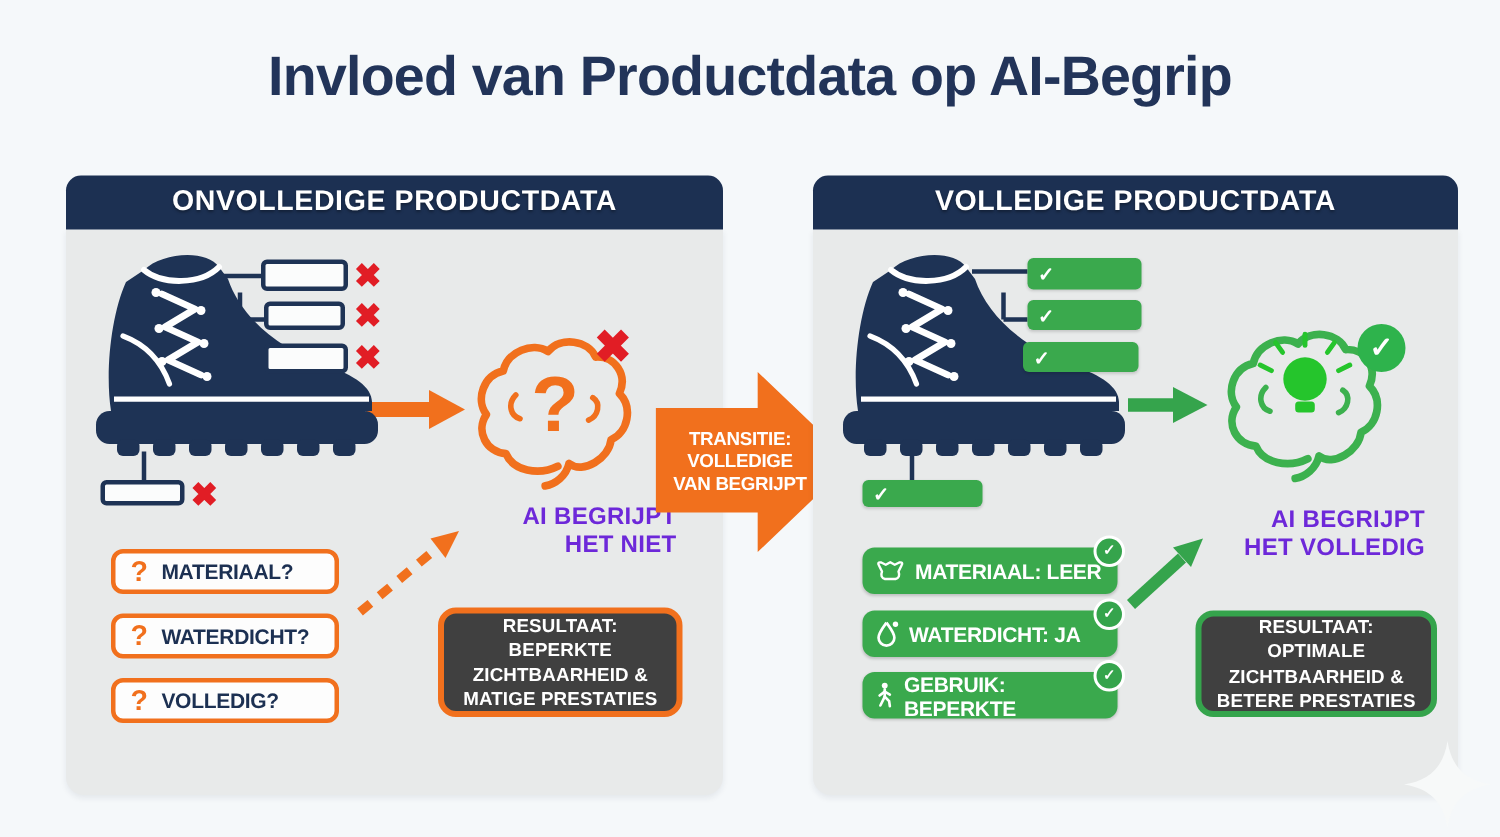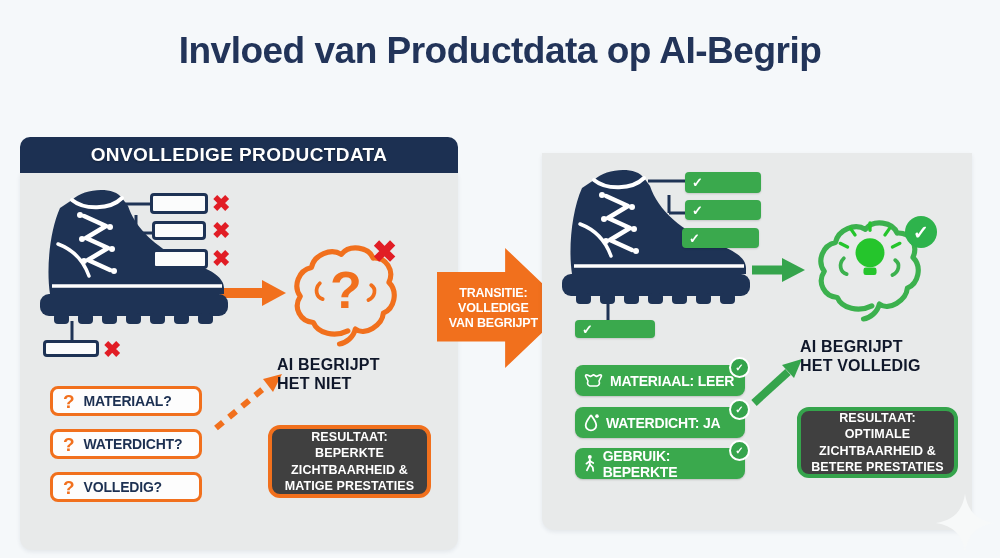--- a/index.html
+++ b/index.html
@@ -2,21 +2,21 @@
 <html><head>
 <meta charset="utf-8">
 <style>
   html,body{margin:0;padding:0;background:#f5f8fa;}
   .canvas{position:relative;width:1000px;height:558px;overflow:hidden;
           font-family:"Liberation Sans",sans-serif;background:#f5f8fa;}
   .page-title{position:absolute;left:0;top:30px;width:1000px;text-align:center;margin:0;
           font-size:37px;font-weight:bold;color:#223459;letter-spacing:-0.5px;}
   
   .panel{position:absolute;top:117px;width:438px;height:413px;}
-  .panel.left{left:20px;margin-top:20px;}
+  .panel.left{left:44px;}
   .panel.right{left:542px;width:430px;}
   .panel-body{position:absolute;left:0;top:36px;right:0;bottom:0;background:#e8eaea;
           border-radius:0 0 12px 12px;box-shadow:0 2px 4px rgba(20,40,70,0.08);}
   .panel-header{position:absolute;left:0;top:0;right:0;height:36px;background:#1c3052;
           border-radius:10px 10px 0 0;display:flex;align-items:center;justify-content:center;
           color:#fff;font-size:19px;font-weight:bold;letter-spacing:0.4px;
           text-shadow:0 1px 2px rgba(0,0,0,0.35);}
   .overlay{position:absolute;left:0;top:0;width:100%;height:100%;pointer-events:none;}
   .abs{position:absolute;}
   
@@ -27,21 +27,21 @@
   .callout .check{color:#fff;font-size:13px;font-weight:bold;line-height:1;}
   .xmark{position:absolute;color:#e11d25;font-weight:bold;line-height:1;}
   
   .brain-wrap{position:absolute;width:112px;height:112px;}
   .brain-wrap svg{width:100%;height:100%;}
   .brain-q{position:absolute;left:50%;top:46%;transform:translate(-50%,-50%);
           font-size:52px;font-weight:bold;color:#f1701d;}
   .check-badge-lg{position:absolute;width:32px;height:32px;border-radius:50%;background:#2eb34c;
           display:flex;align-items:center;justify-content:center;color:#fff;font-size:19px;
           font-weight:bold;}
-  .ai-caption{position:absolute;width:150px;text-align:left;color:#0f172a;
+  .ai-caption{position:absolute;width:150px;text-align:right;color:#6d28d9;
           font-size:16px;font-weight:bold;line-height:1.18;letter-spacing:0.2px;}
   
   .qbox{position:absolute;width:152px;height:30px;background:#fdfdfd;border:3px solid #f1701d;
           border-radius:8px;box-sizing:border-box;display:flex;align-items:center;gap:9px;
           padding-left:10px;}
   .qbox .qicon{color:#f1701d;font-size:19px;font-weight:bold;line-height:1;}
   .qbox .qlabel{color:#1c3052;font-size:14px;font-weight:bold;letter-spacing:-0.2px;}
   .abox{position:absolute;width:170px;height:31px;background:#3aa94d;border-radius:8px;
           box-sizing:border-box;display:flex;align-items:center;gap:6px;padding-left:8px;
           box-shadow:0 1px 2px rgba(0,0,0,0.18);}
@@ -177,20 +177,23 @@
   <div class="transition-arrow">
     <div class="transition-text">
       <div>TRANSITIE:</div>
       <div>VOLLEDIGE</div>
       <div>VAN BEGRIJPT</div>
     </div>
   </div>
 
   <section class="panel right">
     <div class="panel-body"></div>
+    <header class="panel-header">
+      <span>VOLLEDIGE PRODUCTDATA</span>
+    </header>
 
     <svg class="overlay" viewBox="0 0 430 413">
       <g stroke="#1e3355" stroke-width="3">
         <path d="M106,64 H143"></path>
         <path d="M127,96 H143 M127,78 V96"></path>
         <path d="M174,132 V146"></path>
         <path d="M66,184 V203"></path>
       </g>
       <g>
         <path d="M210,153 H240" stroke="#35a44c" stroke-width="9"></path>

